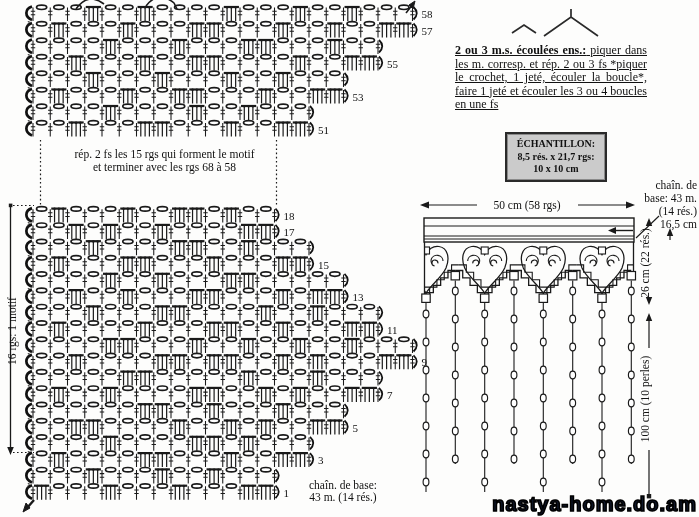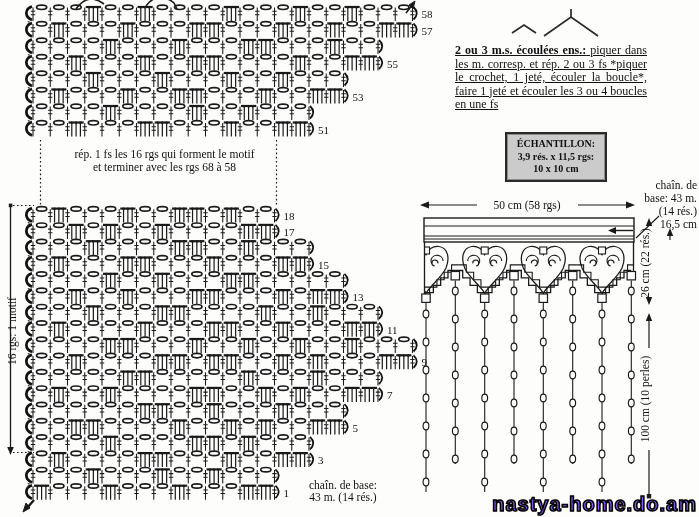--- a/index.html
+++ b/index.html
@@ -6,21 +6,21 @@
   .page{position:relative;width:699px;height:517px;background:#fdfdfc;overflow:hidden;
         font-family:"Liberation Serif", serif;color:#111;}
   svg text{font-family:"Liberation Serif", serif;fill:#111;}
   .txt{position:absolute;font-size:11.5px;line-height:13px;color:#111;}
   .repeat-note{left:52px;top:148px;width:225px;text-align:center;}
   .instructions{left:455px;top:44px;width:192px;text-align:justify;font-size:12px;line-height:13.5px;text-decoration:underline;}
   .gauge{left:505px;top:132px;width:94px;border:2px solid #2a2a2a;box-shadow:inset 0 0 0 1px #8a8a8a;
          text-align:center;font-weight:bold;font-size:10px;line-height:12.5px;padding:4px 2px;}
   .base-note{left:288px;top:480px;width:110px;text-align:center;font-size:11.5px;line-height:11.5px;}
   .watermark{position:absolute;right:2px;bottom:1px;font-family:"Liberation Sans",sans-serif;
-             font-weight:800;font-size:20px;letter-spacing:1px;color:#8b5cf6;
+             font-weight:800;font-size:20px;letter-spacing:1px;color:#0f172a;
              -webkit-text-stroke:1.6px #000;text-shadow:0 0 1px #000;}
 </style>
 </head>
 <body>
 
 <div class="page">
 
   <svg id="scene" width="699" height="517" viewBox="0 0 699 517">
     <defs>
       <g id="post">
@@ -1339,29 +1339,29 @@
       <path d="M649,313 L645.8,321 L652.2,321 Z" fill="#1a1a1a"></path>
       <line x1="649" y1="318" x2="649" y2="348" stroke="#1a1a1a" stroke-width="1.2"></line>
       <text transform="rotate(-90 649 399)" x="649" y="399" font-size="11.5" text-anchor="middle">100 cm (10 perles)</text>
       <line x1="649" y1="450" x2="649" y2="494" stroke="#1a1a1a" stroke-width="1.2"></line>
       <rect x="646.8" y="494" width="4.4" height="4.4" fill="#1a1a1a"></rect>
     </g>
   </svg>
 
   
   <div class="txt repeat-note">
-    <div>rép. 1 fs les 16 rgs qui forment le motif</div>
+    <div>rép. 2 fs les 15 rgs qui forment le motif</div>
     <div>et terminer avec les rgs 68 à 58</div>
   </div>
 
   <div class="txt instructions"><b>2 ou 3 m.s. écoulées ens.:</b><span> piquer dans les m. corresp. et rép. 2 ou 3 fs *piquer le crochet, 1 jeté, écouler la boucle*, faire 1 jeté et écouler les 3 ou 4 boucles en une fs</span></div>
 
   <div class="txt gauge" style="background: rgb(203, 203, 203);">
     <div>ÉCHANTILLON:</div>
-    <div>3,9 rés. x 11,5 rgs:</div>
+    <div>8,5 rés. x 21,7 rgs:</div>
     <div>10 x 10 cm</div>
   </div>
 
   <div class="txt base-note">
     <div>chaîn. de base:</div>
     <div>43 m. (14 rés.)</div>
   </div>
 
   <div class="watermark">nastya-home.do.am</div>
 </div>

